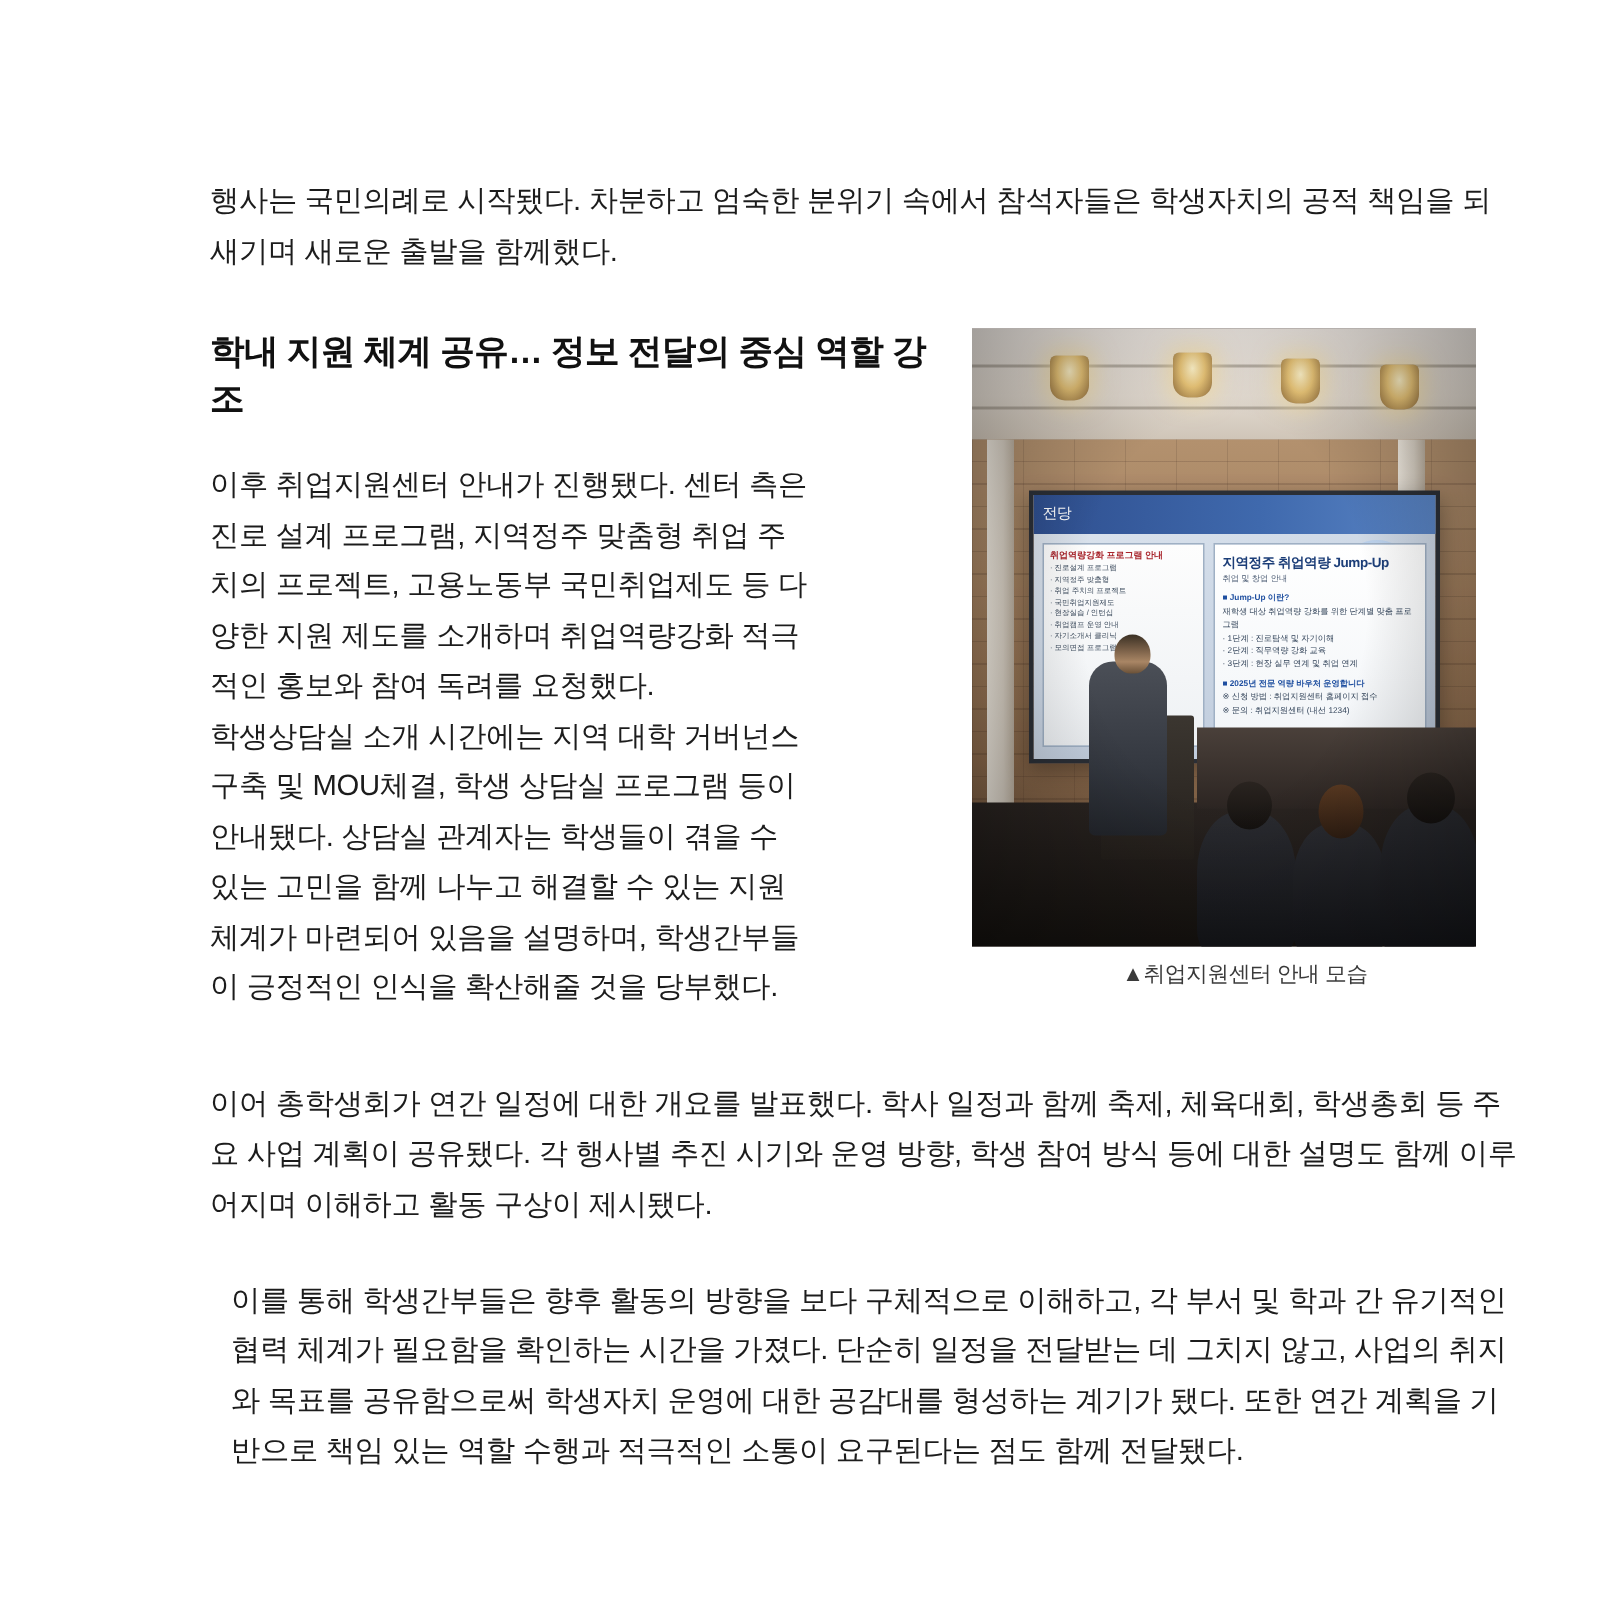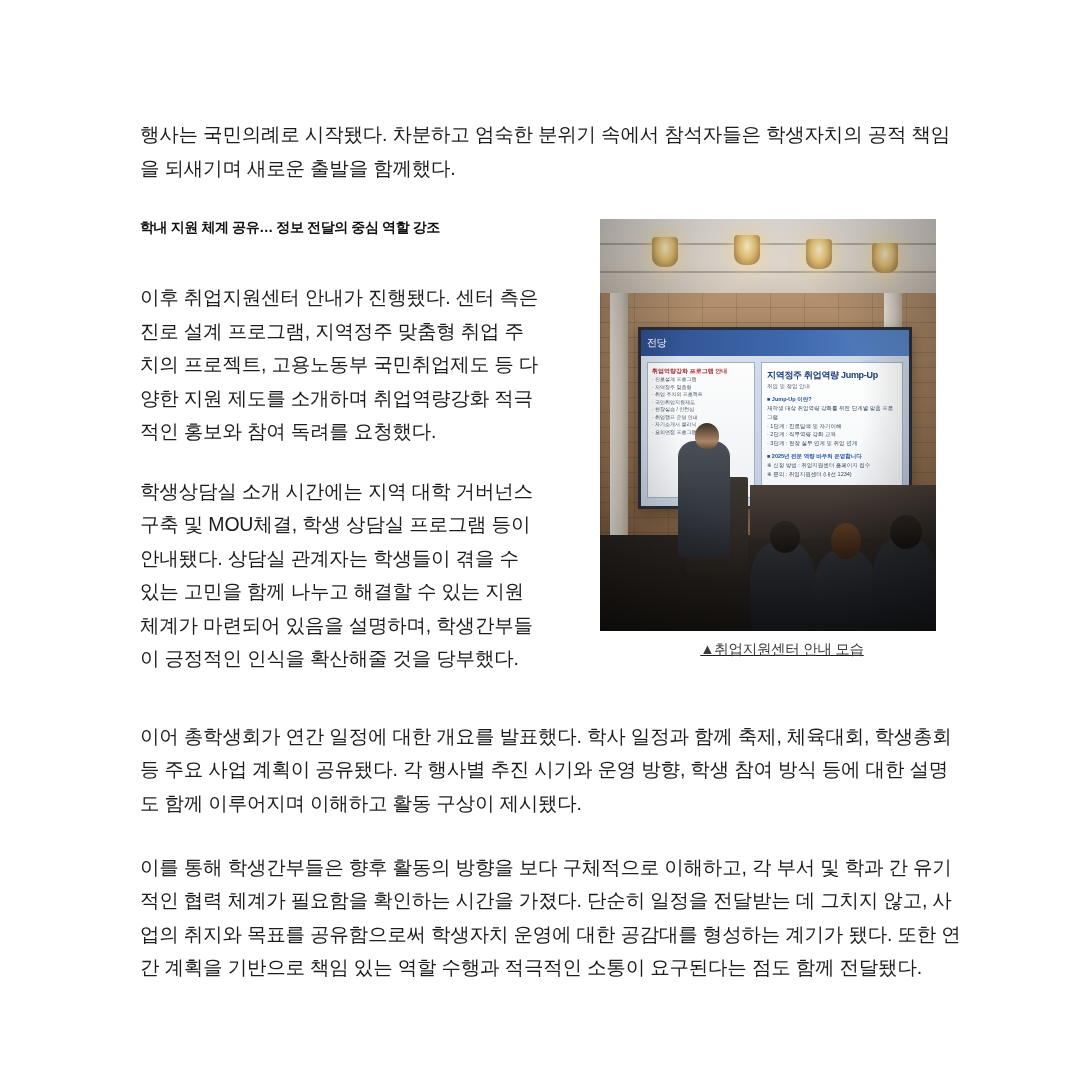--- a/index.html
+++ b/index.html
@@ -12,82 +12,81 @@
     height: 1080px;
     font-family: "Liberation Sans", "DejaVu Sans", sans-serif;
     color: #1b1b1b;
     overflow: hidden;
   }
   .page {
     position: relative;
     width: 1080px;
     height: 1080px;
     box-sizing: border-box;
-    padding: 118px 116px 0 140px;
+    padding: 118px 68px 0 140px;
   }
   .para {
     font-size: 19.5px;
     line-height: 1.72;
     letter-spacing: -0.2px;
     color: #1c1c1c;
     margin: 0;
     text-align: left;
   }
   .para.lead {
     margin-bottom: 34px;
   }
   .subhead {
-    font-size: 14px;
+    font-size: 23px;
     font-weight: bold;
     letter-spacing: -0.4px;
     color: #111111;
-    margin: 0 0 44px 0;
+    margin: 0 0 26px 0;
   }
   
   .figure {
     float: right;
     width: 364px;
     margin: 0 0 12px 26px;
-    text-decoration: underline;
   }
   .figure .photo {
     width: 336px;
     height: 412px;
     position: relative;
     overflow: hidden;
     background: #2d2522;
     border: 0;
   }
   .figcaption {
     font-size: 14.5px;
     color: #3a3a3a;
     text-align: center;
     padding-top: 9px;
     letter-spacing: -0.3px;
   }
   .narrow-col {
     width: 400px;
   }
   .narrow-col .para + .para {
-    margin-top: 26px;
   }
   .clearer { clear: both; }
 
   .section2 {
     padding-top: 44px;
   }
   .section2 .head {
     font-size: 20px;
     font-weight: bold;
     color: #111111;
     letter-spacing: -0.4px;
     margin: 0 0 30px 0;
   }
   .section2 .para + .para {
     margin-top: 30px;
+    margin-left: 14px;
   }
 
   
   .ph-wall {
     position: absolute; inset: 0;
     background:
       linear-gradient(180deg,#efe9e2 0%,#e8e0d6 16%, #d9cdbd 17%, #c9b49c 34%, #b59a7e 46%, #9b7f63 58%, #6d5544 72%, #3d332c 86%, #2a2421 100%);
   }
   .ph-ceiling {
     position: absolute; left:0; top:0; width:100%; height:74px;

